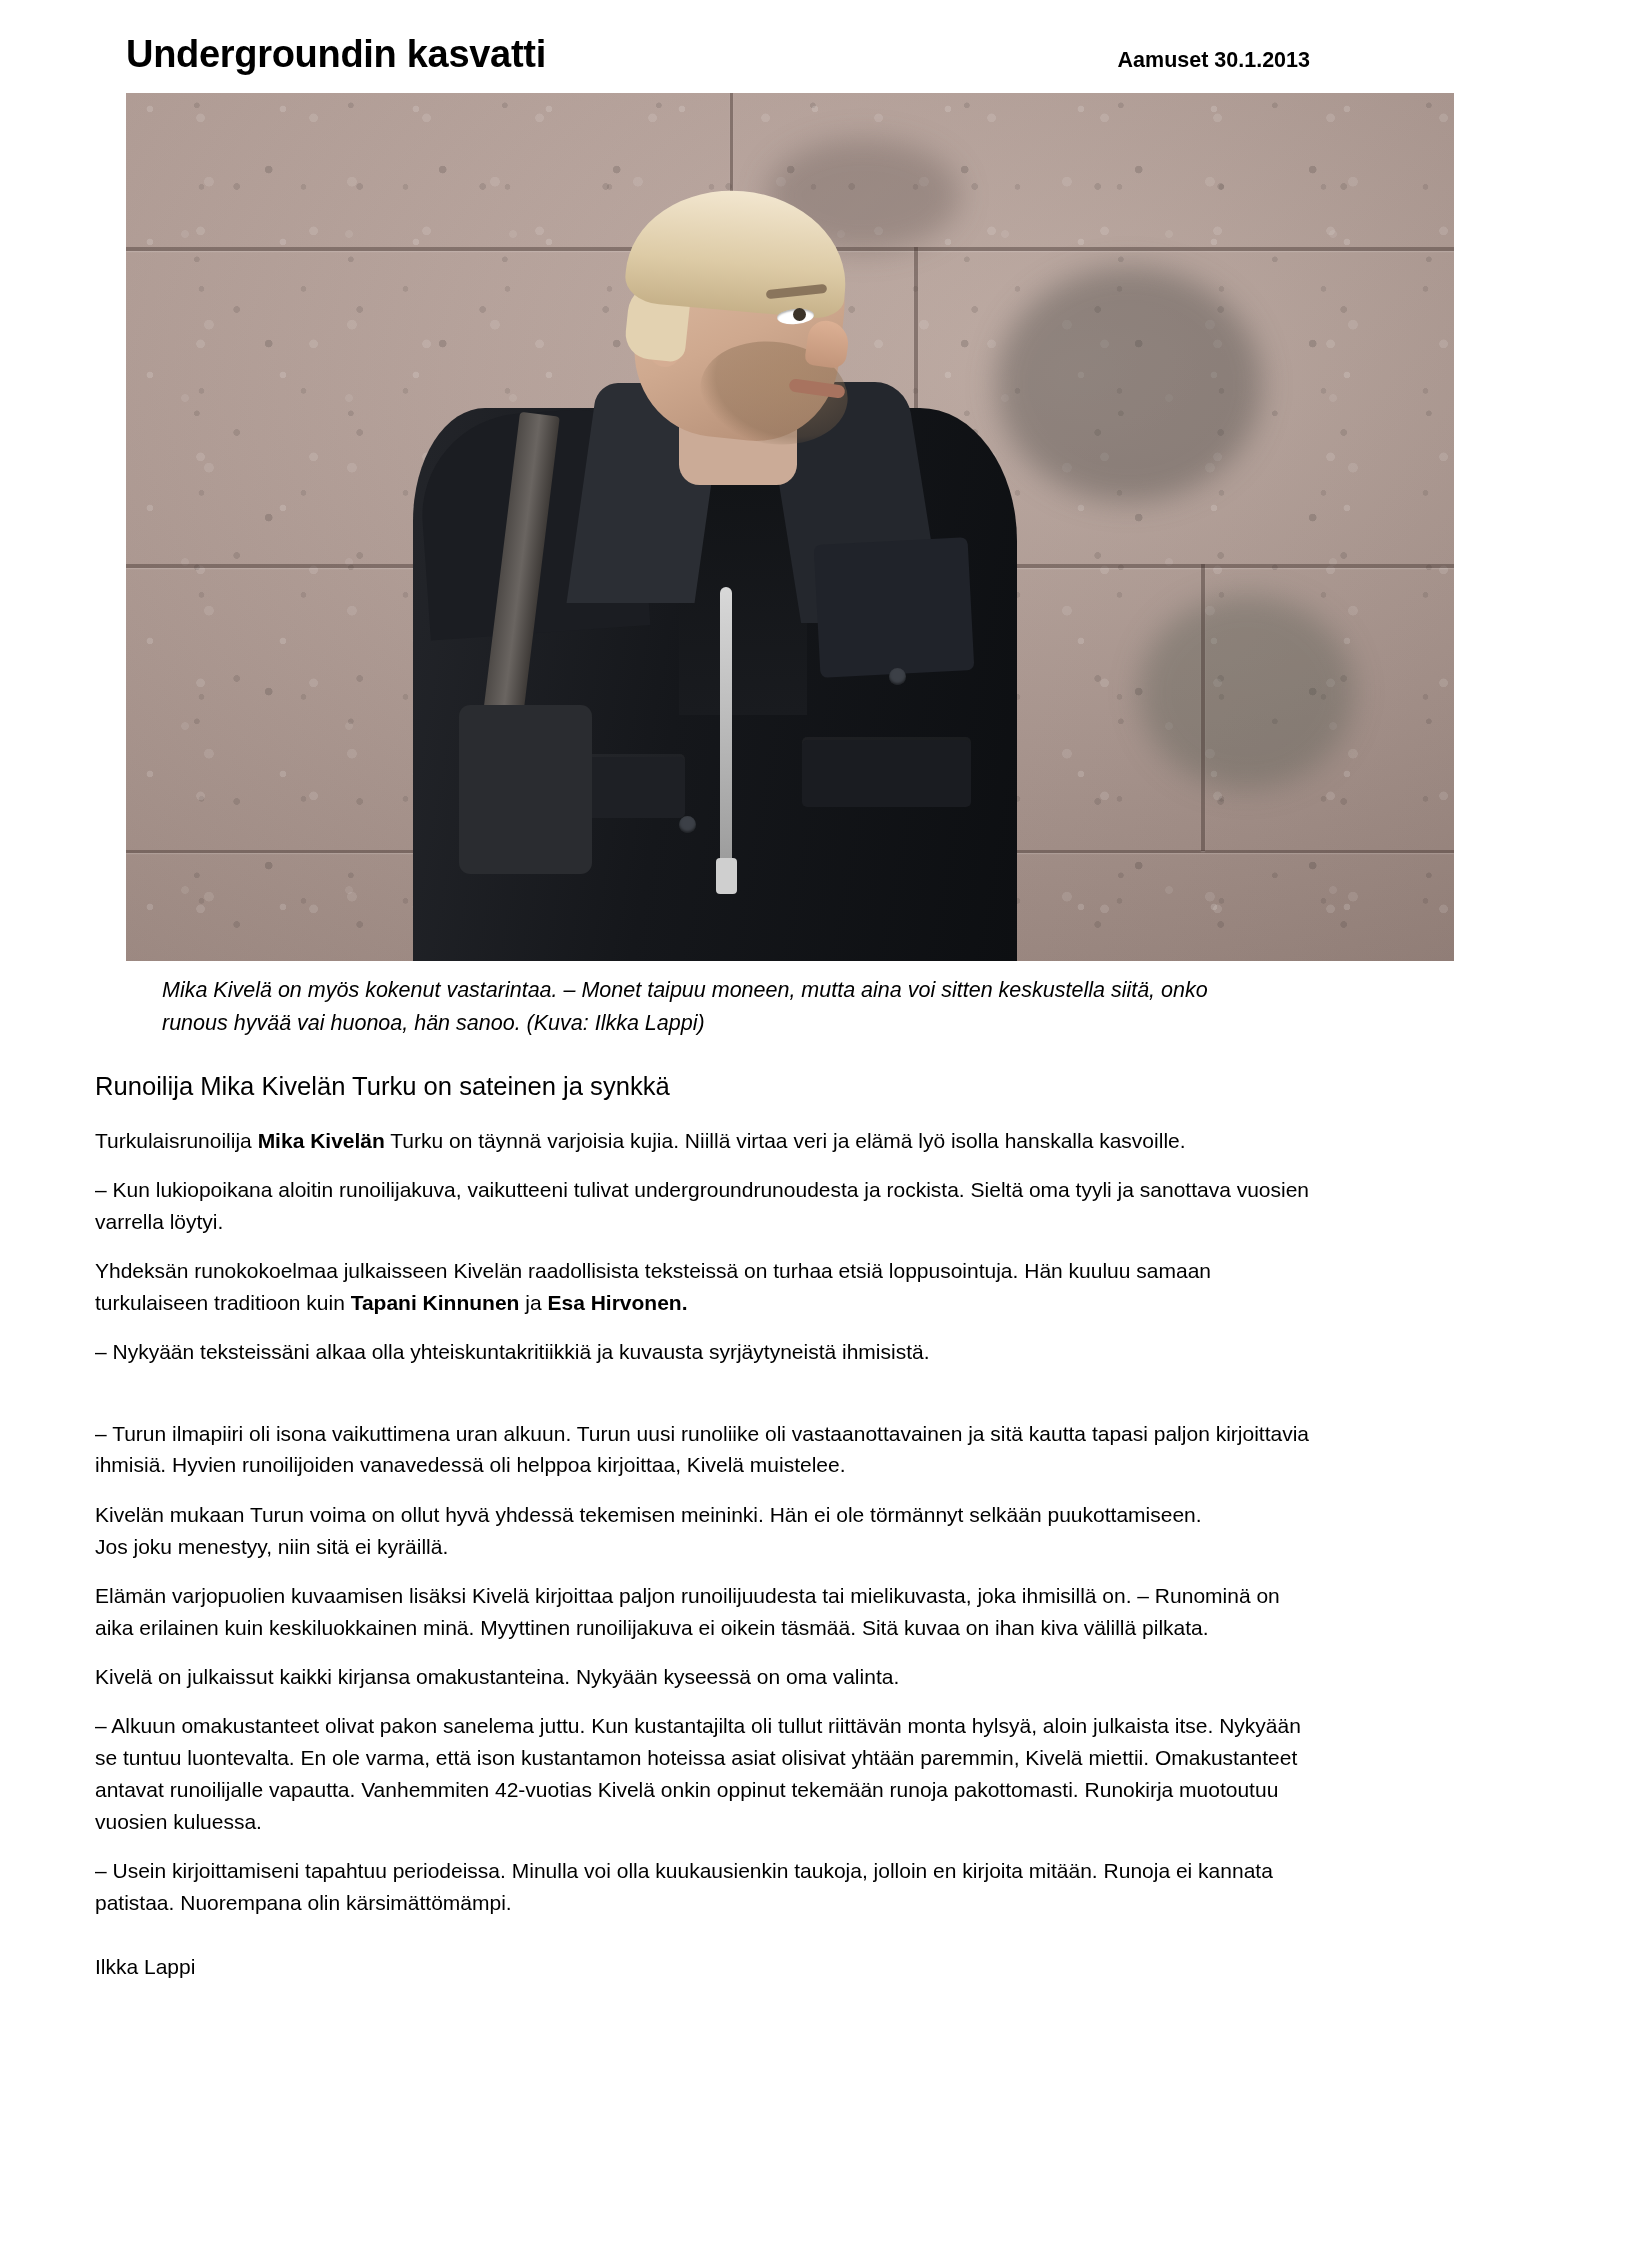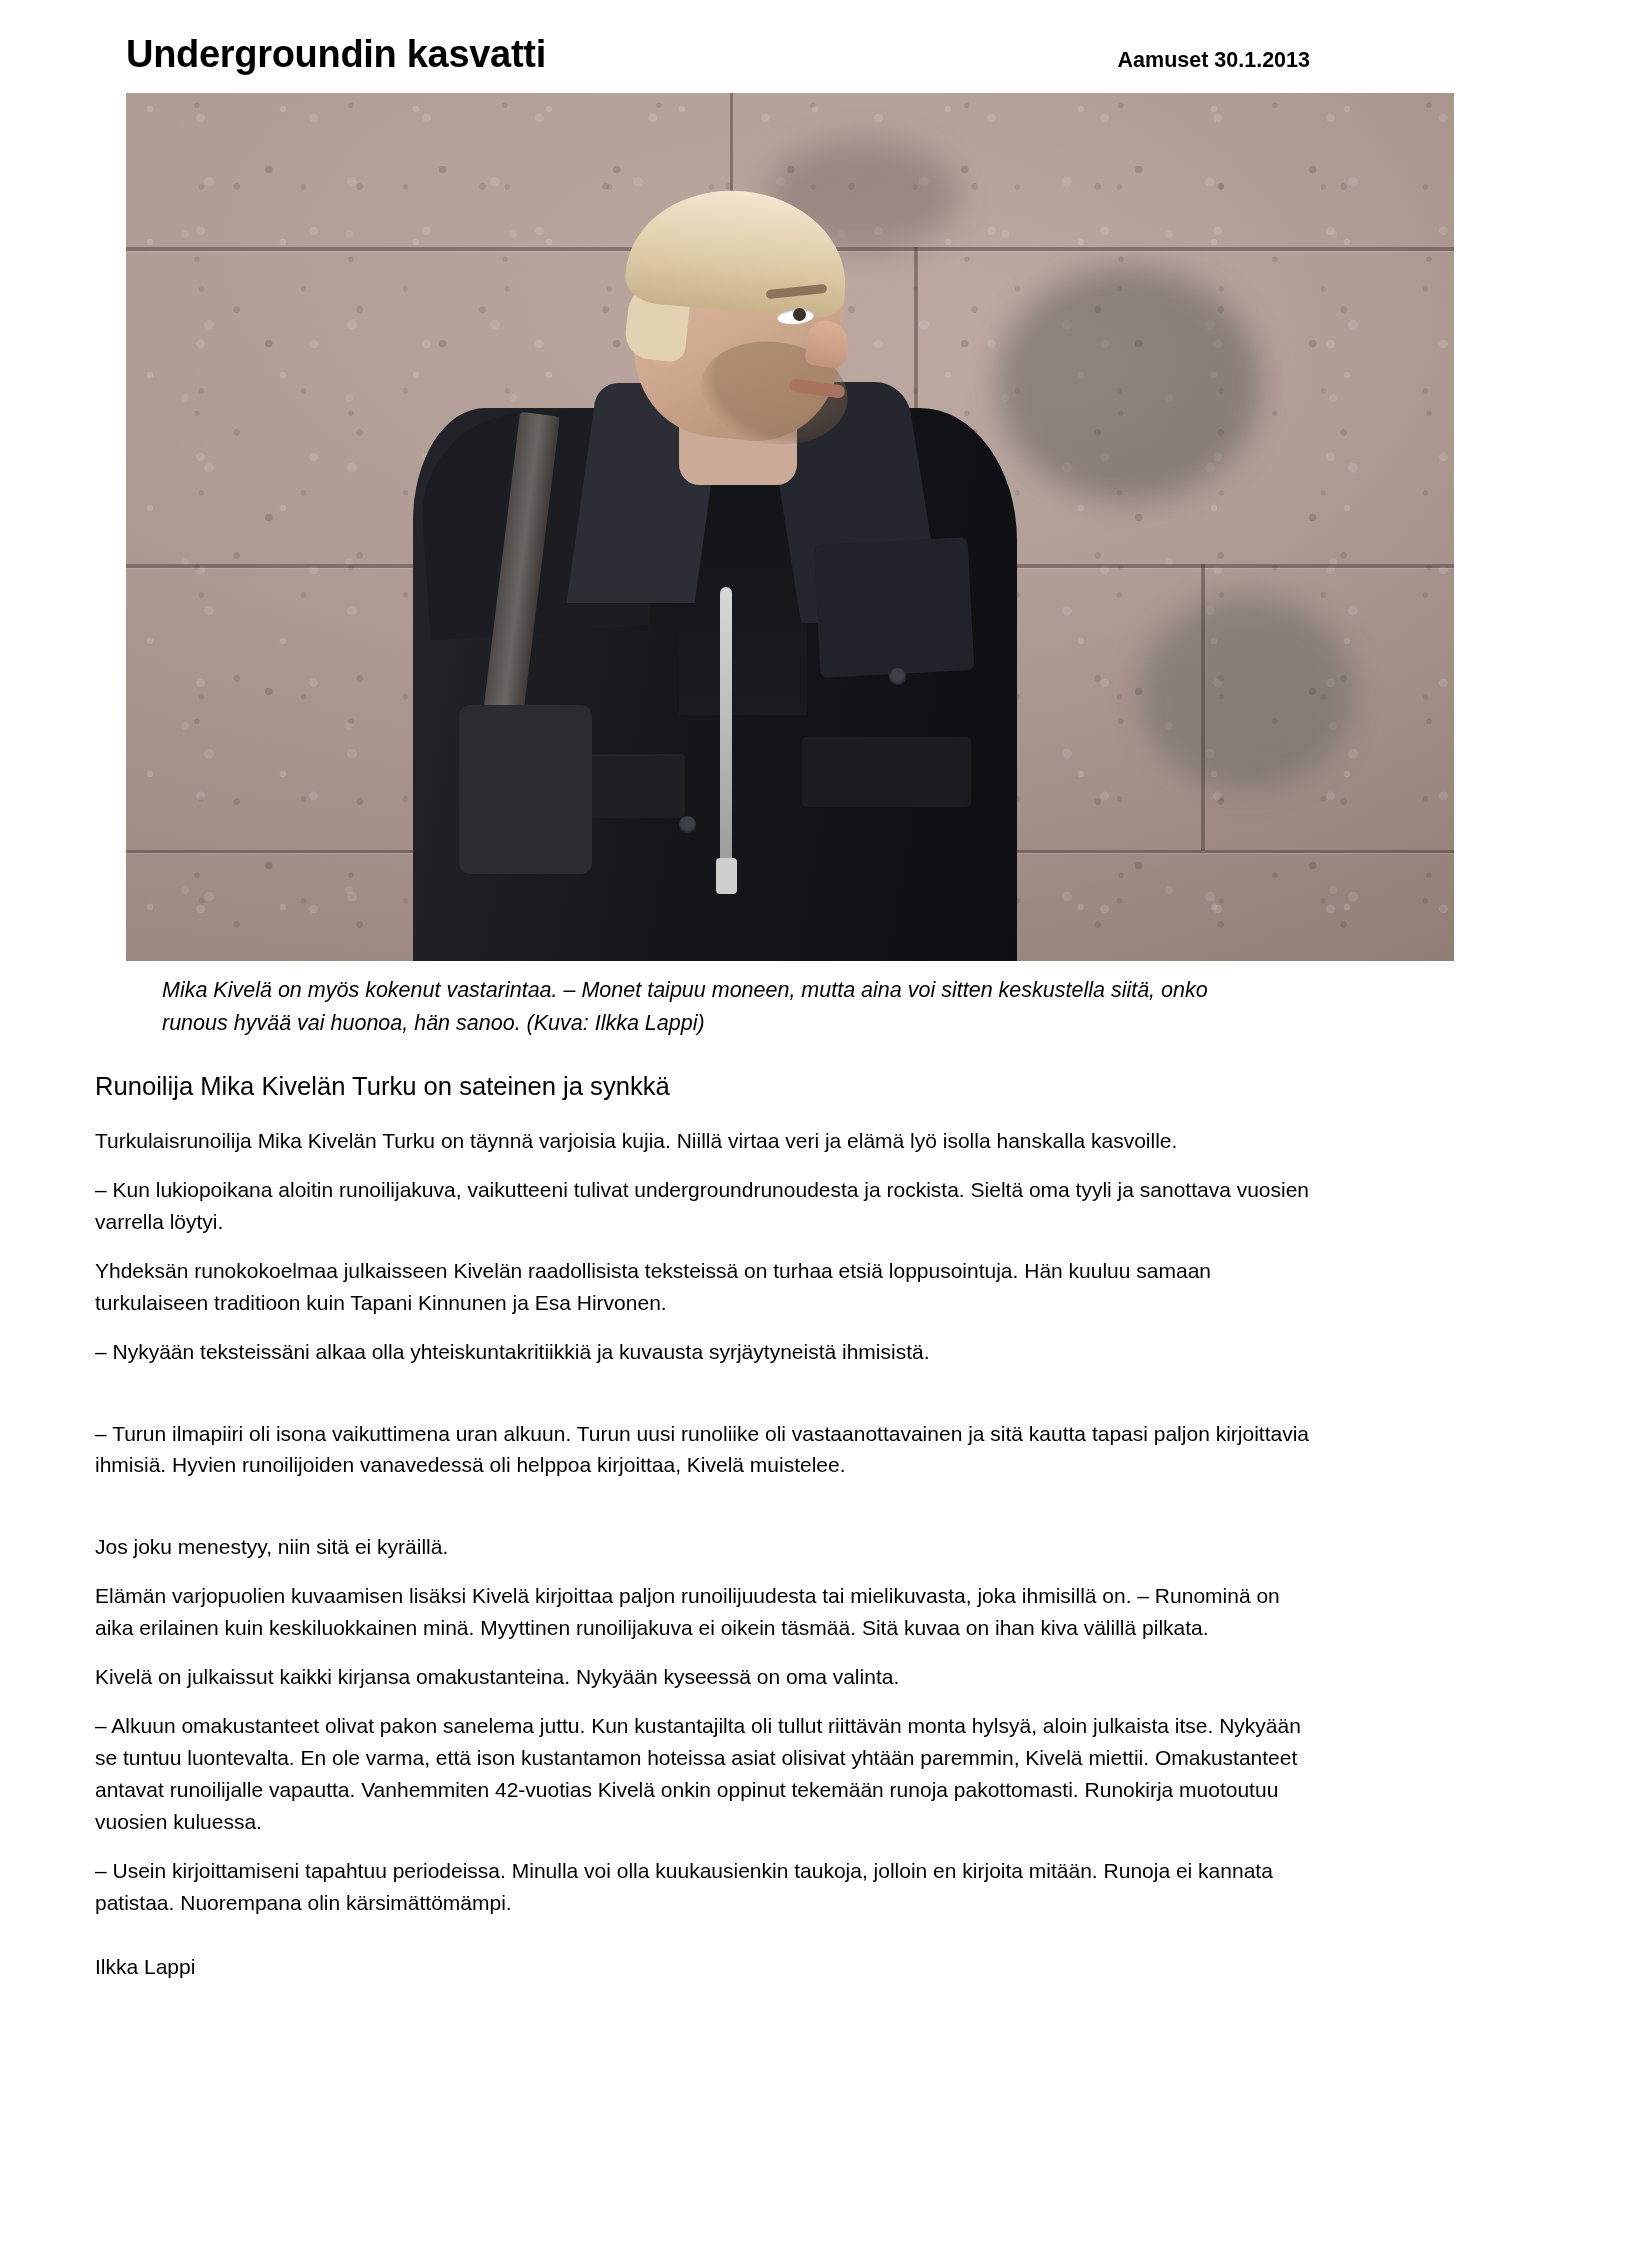--- a/index.html
+++ b/index.html
@@ -237,21 +237,21 @@
     font-weight: normal;
     margin: 0 0 21.5px 0;
     line-height: 1.3;
   }
   .para {
     font-size: 21px;
     line-height: 1.52;
     margin: 0 0 17.4px 0;
     text-align: left;
   }
-  .para b { font-weight: normal; text-align: center; }
+  .para b { font-weight: bold; text-align: center; }
   .byline {
     font-size: 21px;
     line-height: 1.5;
     margin-top: 32px;
   }
 </style>
 </head>
 <body>
 
 <div class="page">
@@ -308,21 +308,21 @@
   <div class="caption">Mika Kivelä on myös kokenut vastarintaa. – Monet taipuu moneen, mutta aina voi sitten keskustella siitä, onko runous hyvää vai huonoa, hän sanoo. (Kuva: Ilkka Lappi)</div>
 
   <div class="article">
     <h2 class="subhead">Runoilija Mika Kivelän Turku on sateinen ja synkkä</h2>
     <div id="paragraphs">
         <p class="para"><span>Turkulaisrunoilija </span><b>Mika Kivelän</b><span> Turku on täynnä varjoisia kujia. Niillä virtaa veri ja elämä lyö isolla hanskalla kasvoille.</span></p>
         <p class="para"><span> – Kun lukiopoikana aloitin runoilijakuva, vaikutteeni tulivat undergroundrunoudesta ja rockista. Sieltä oma tyyli ja sanottava vuosien varrella löytyi.</span></p>
         <p class="para"><span>Yhdeksän runokokoelmaa julkaisseen Kivelän raadollisista teksteissä on turhaa etsiä loppusointuja. Hän kuuluu samaan turkulaiseen traditioon kuin </span><b>Tapani Kinnunen</b><span> ja </span><b>Esa Hirvonen.</b></p>
         <p class="para"><span>– Nykyään teksteissäni alkaa olla yhteiskuntakritiikkiä ja kuvausta syrjäytyneistä ihmisistä.</span></p>
         <p class="para"><br><span>– Turun ilmapiiri oli isona vaikuttimena uran alkuun. Turun uusi runoliike oli vastaanottavainen ja sitä kautta tapasi paljon kirjoittavia ihmisiä. Hyvien runoilijoiden vanavedessä oli helppoa kirjoittaa, Kivelä muistelee.</span></p>
-        <p class="para"><br><span>Jos joku menestyy, niin sitä ei kyräillä.</span></p>
+        <p class="para"><span>Kivelän mukaan Turun voima on ollut hyvä yhdessä tekemisen meininki. Hän ei ole törmännyt selkään puukottamiseen.</span><br><span>Jos joku menestyy, niin sitä ei kyräillä.</span></p>
         <p class="para"><span>Elämän varjopuolien kuvaamisen lisäksi Kivelä kirjoittaa paljon runoilijuudesta tai mielikuvasta, joka ihmisillä on. – Runominä on aika erilainen kuin keskiluokkainen minä. Myyttinen runoilijakuva ei oikein täsmää. Sitä kuvaa on ihan kiva välillä pilkata.</span></p>
         <p class="para"><span>Kivelä on julkaissut kaikki kirjansa omakustanteina. Nykyään kyseessä on oma valinta.</span></p>
         <p class="para"><span>– Alkuun omakustanteet olivat pakon sanelema juttu. Kun kustantajilta oli tullut riittävän monta hylsyä, aloin julkaista itse. Nykyään se tuntuu luontevalta. En ole varma, että ison kustantamon hoteissa asiat olisivat yhtään paremmin,  Kivelä miettii. Omakustanteet antavat runoilijalle vapautta. Vanhemmiten 42-vuotias Kivelä onkin oppinut tekemään runoja pakottomasti. Runokirja muotoutuu vuosien kuluessa.</span></p>
         <p class="para"><span>– Usein kirjoittamiseni tapahtuu periodeissa. Minulla voi olla kuukausienkin taukoja, jolloin en kirjoita mitään. Runoja ei kannata patistaa. Nuorempana olin kärsimättömämpi.</span></p>
       </div>
     <div class="byline">Ilkka Lappi</div>
   </div>
 
 </div>
 

